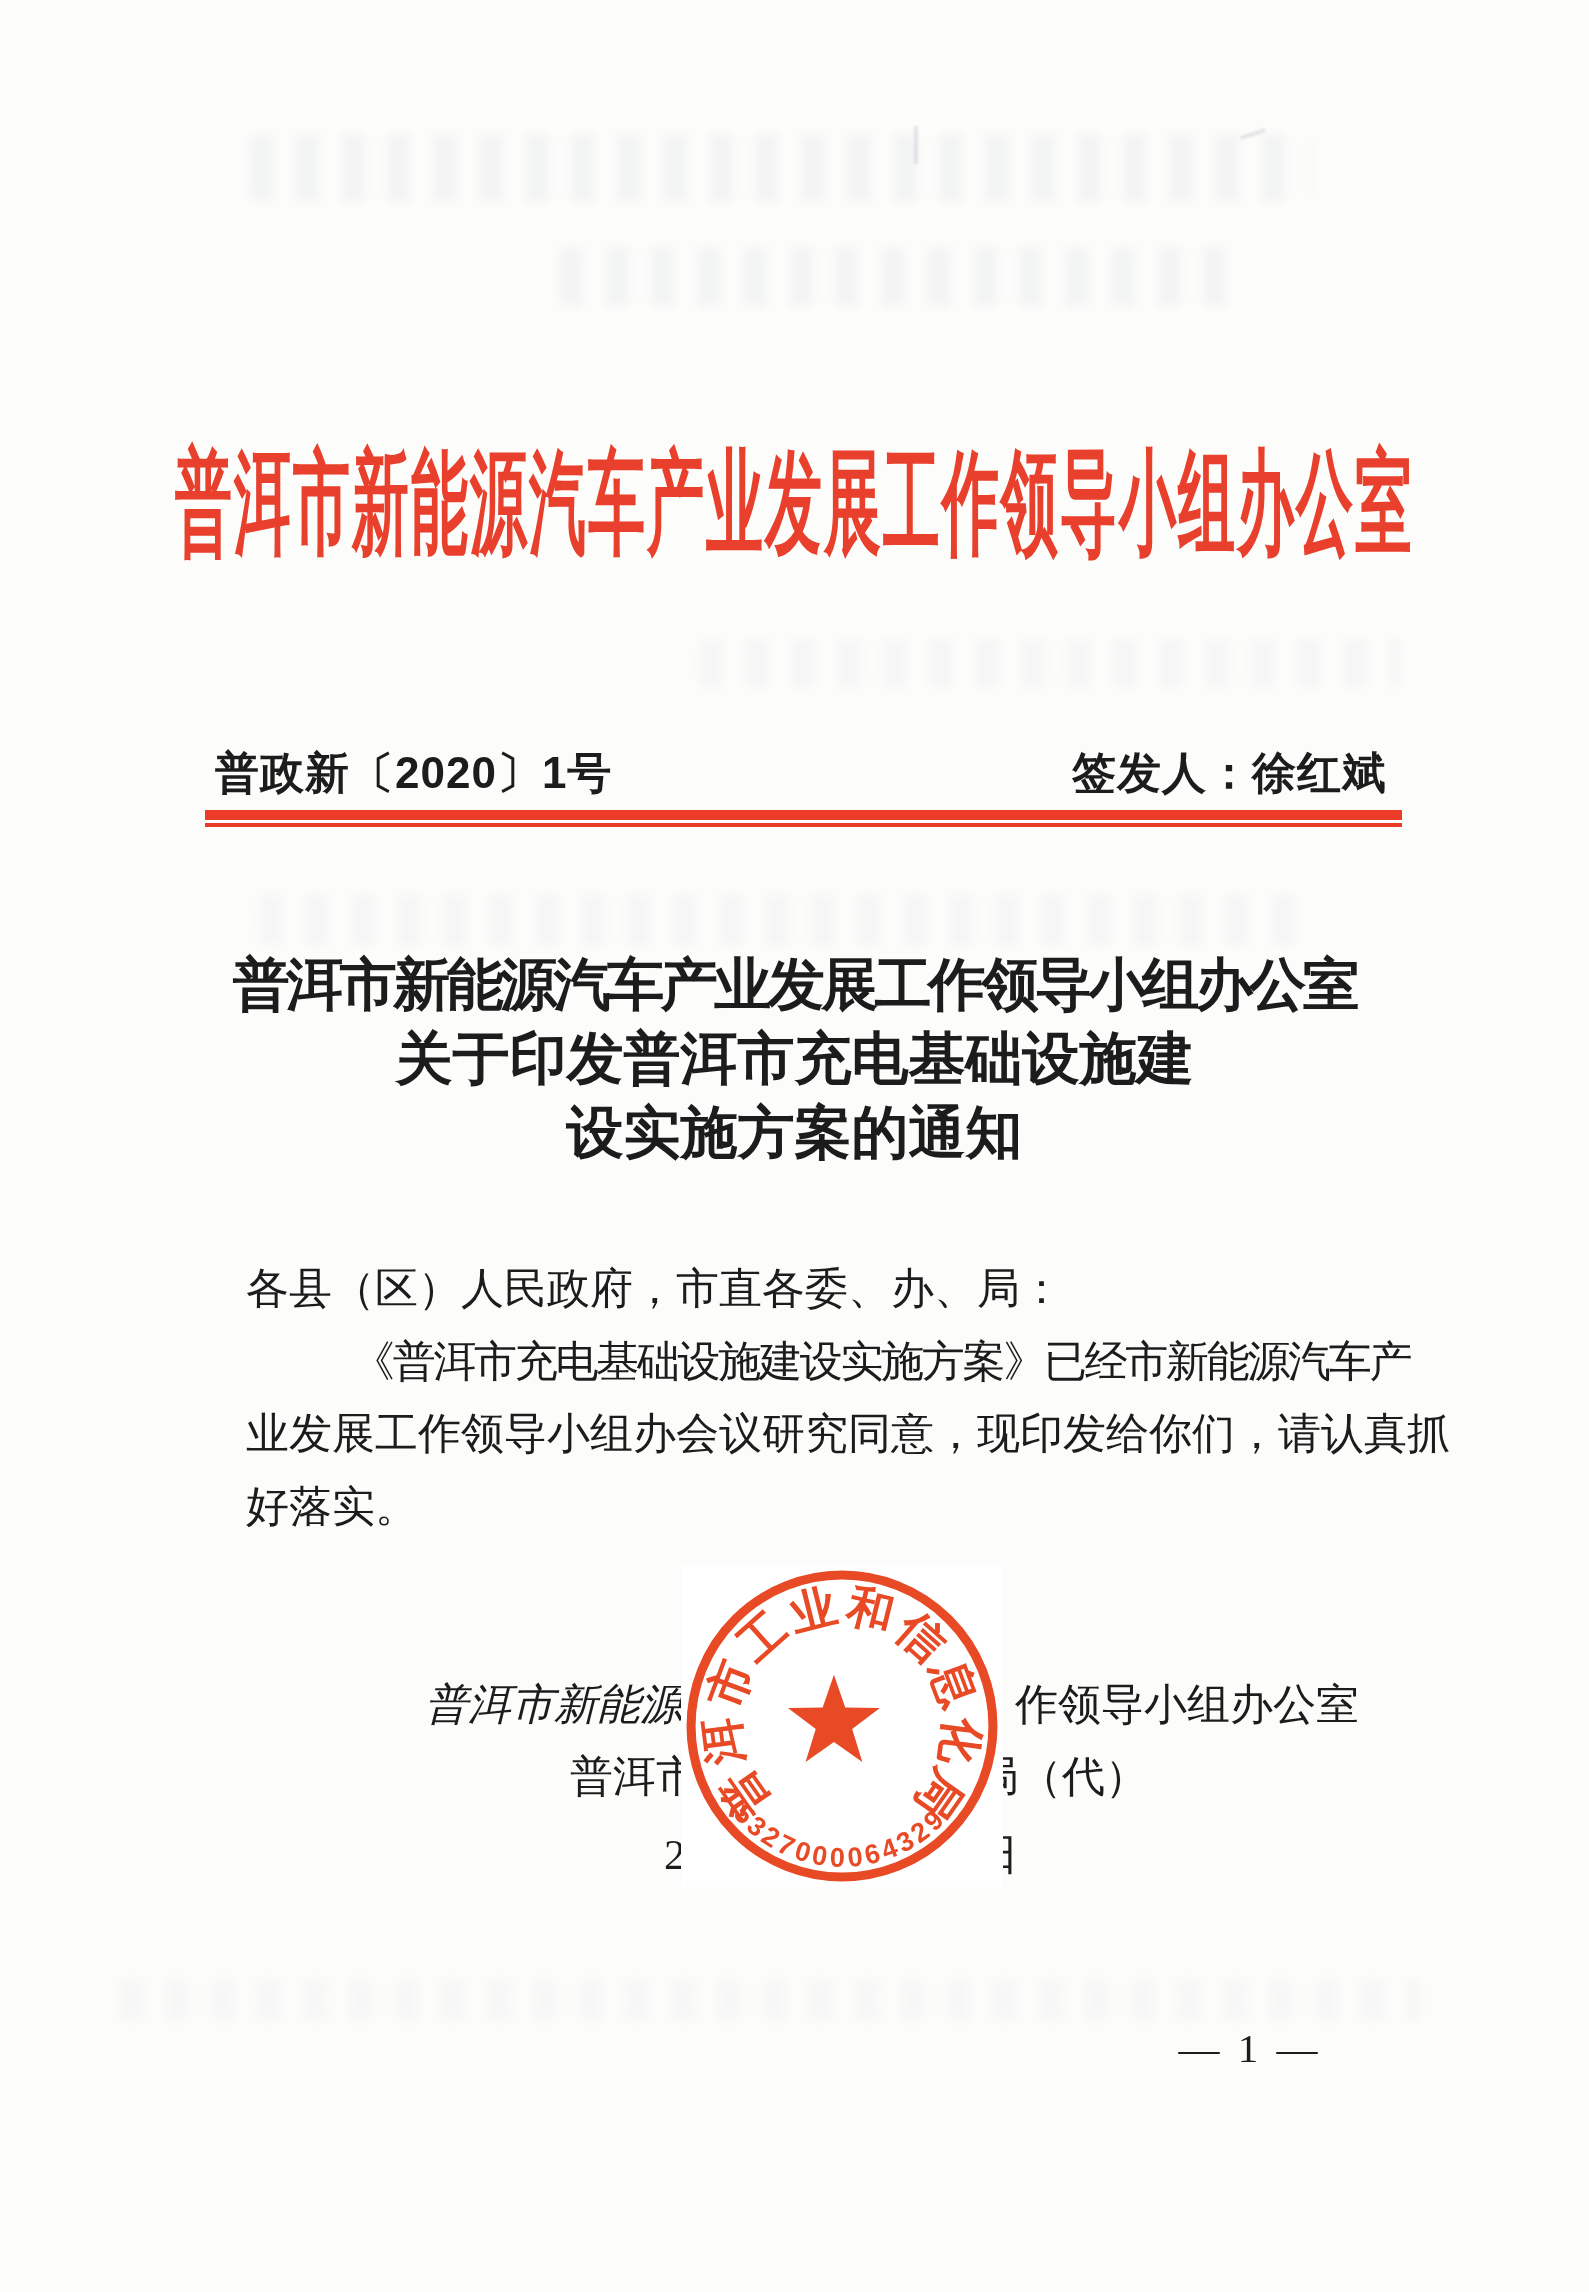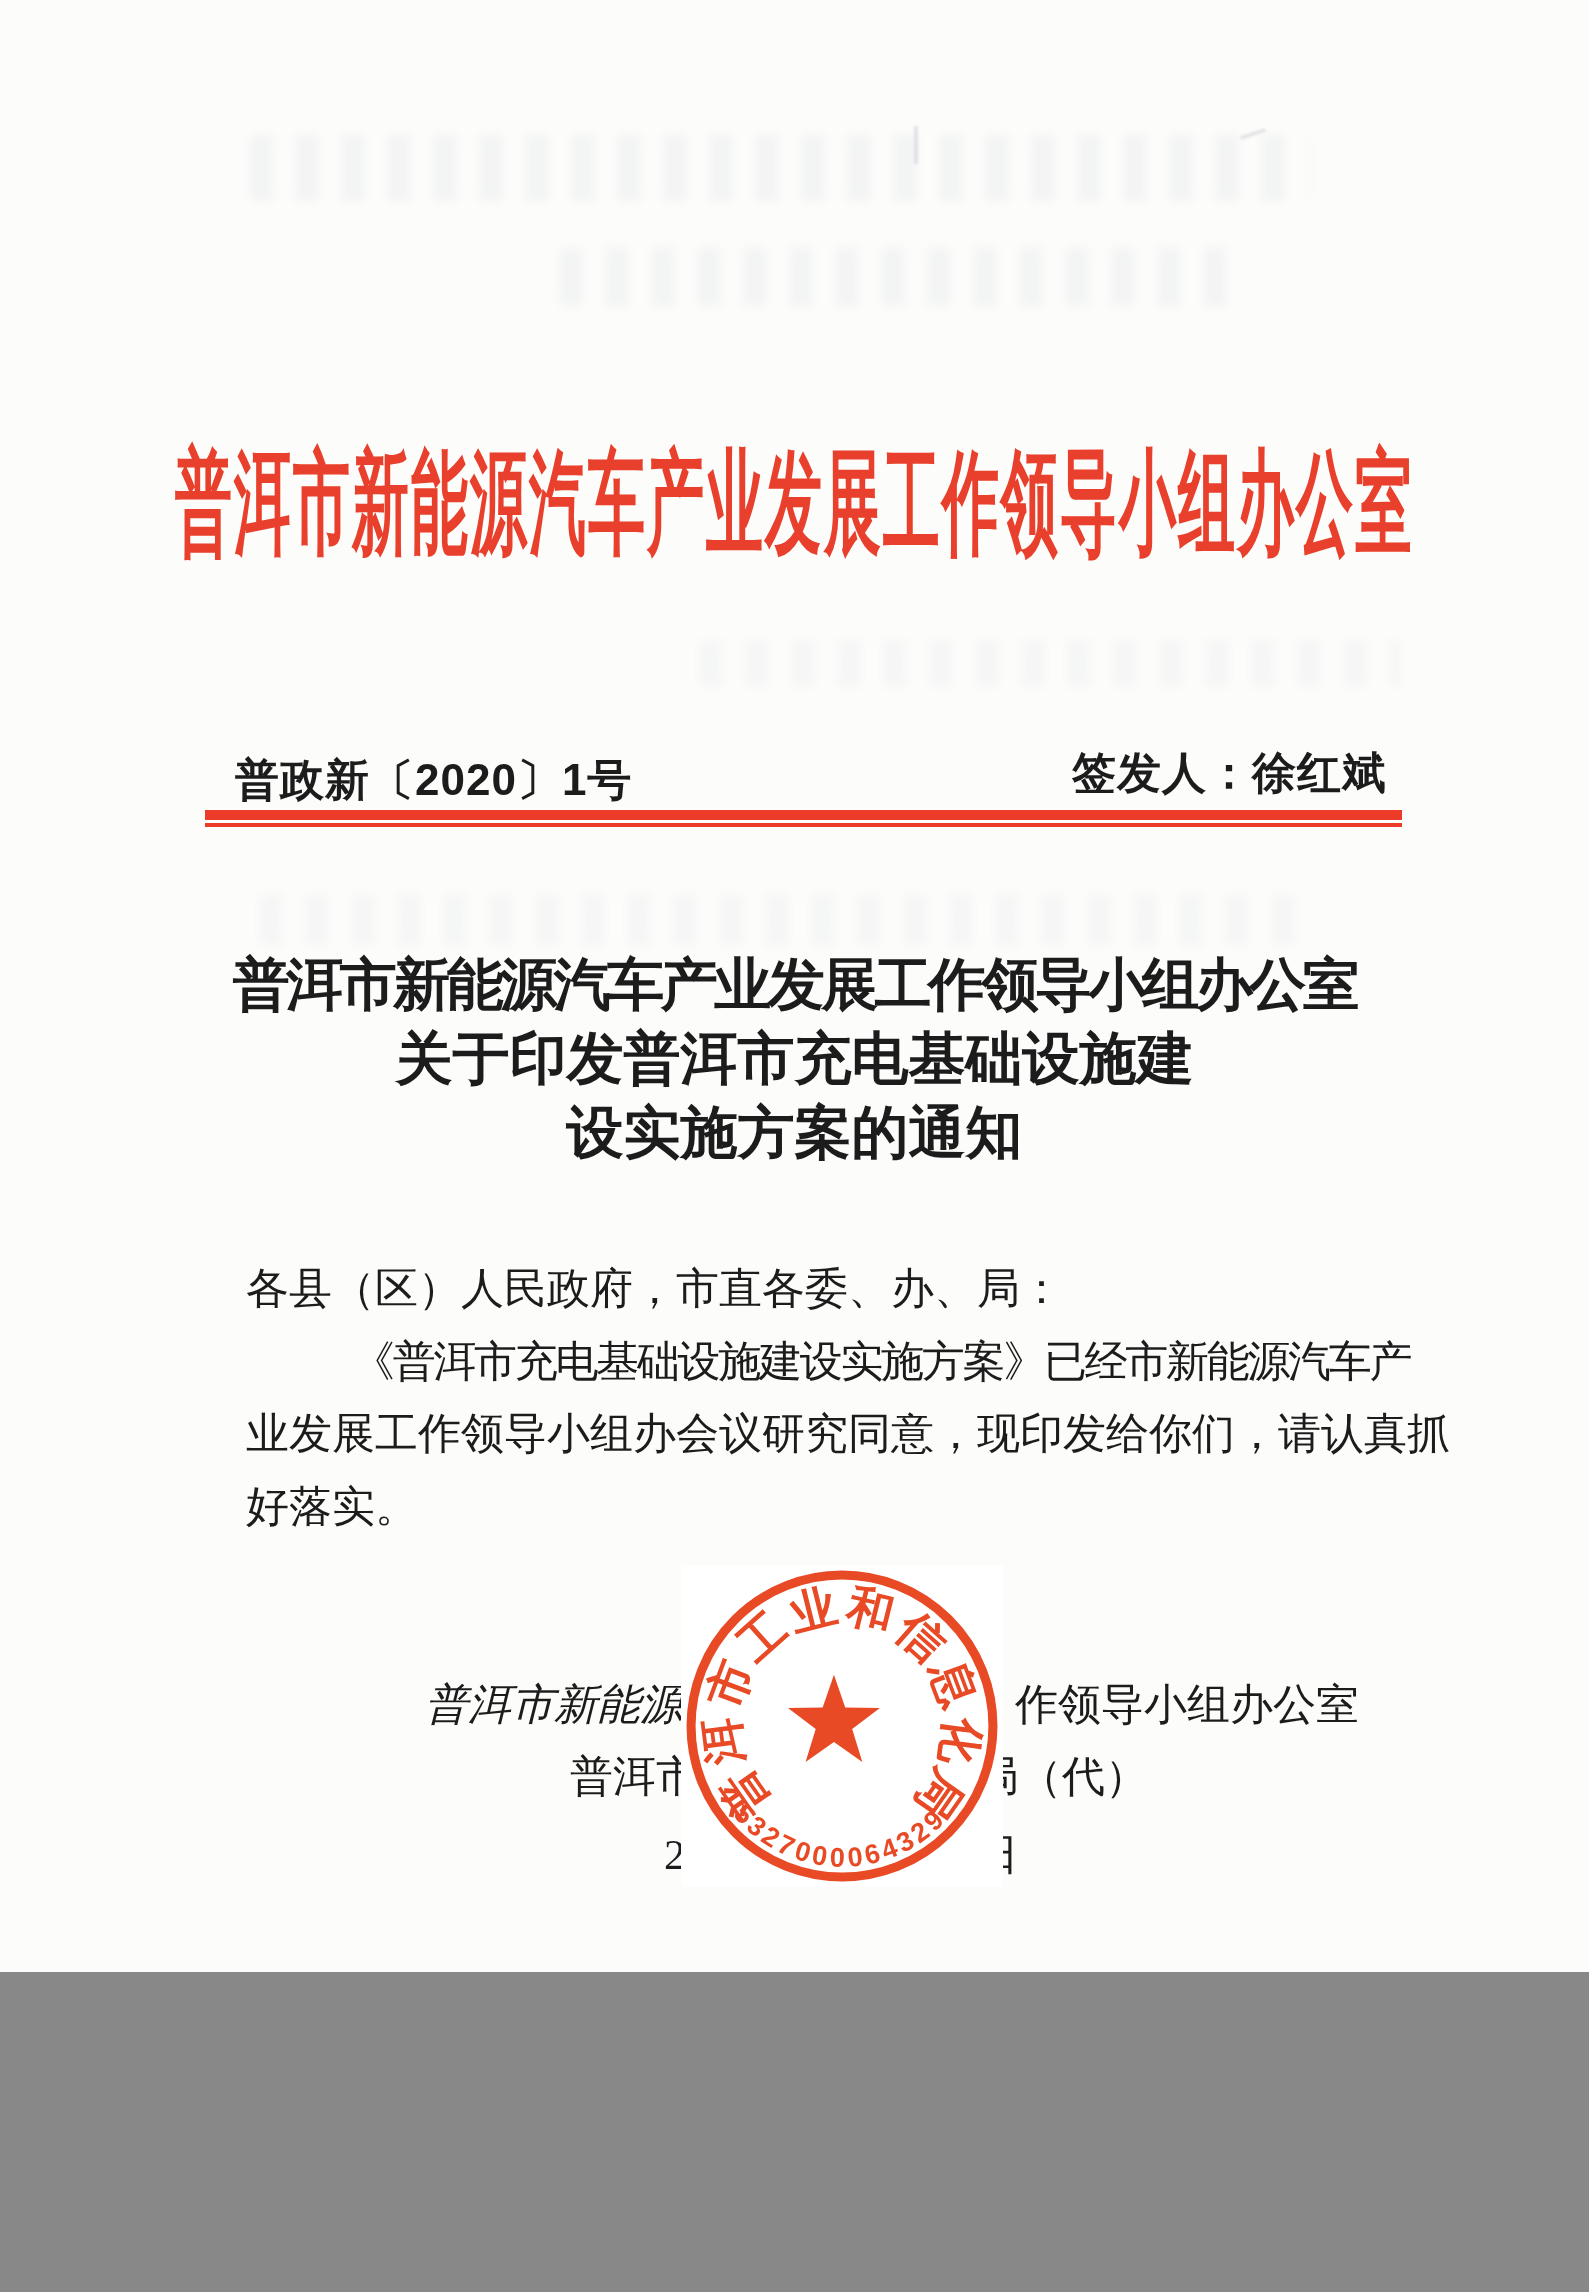--- a/index.html
+++ b/index.html
@@ -1,17 +1,17 @@
 <!DOCTYPE html>
 <html><head>
 <meta charset="utf-8">
 <style>
   html,body{margin:0;padding:0;background:#888;}
   .page{
-    position:relative; width:1589px; height:1972px; margin:0 auto;
+    position:relative; width:1589px; height:2292px; margin:0 auto;
     background:#fcfcfa; overflow:hidden;
     font-family:"Liberation Serif","DejaVu Serif",serif;
     color:#1c1c1c;
   }
   
   .ghost{
     position:absolute; filter:blur(5px); opacity:.07; border-radius:6px;
     background:repeating-linear-gradient(90deg, rgba(110,125,160,.9) 0 22px, transparent 22px 46px);
   }
   .smudge{position:absolute; background:rgba(120,130,155,.18); filter:blur(1px);}
@@ -22,21 +22,21 @@
     font-size:57px; font-weight:bold; letter-spacing:2px; line-height:1;
     color:#e8402c;
     transform:scaleY(2.0); transform-origin:top center;
   }
   
   .docnum,.signer{
     position:absolute; top:751px; white-space:nowrap;
     font-family:"Liberation Sans","DejaVu Sans",sans-serif;
     font-weight:bold; font-size:44px; line-height:1; letter-spacing:1px;
   }
-  .docnum{left:235px;margin-top:7px;}
+  .docnum{left:215px;}
   .signer{left:1072px;}
   
   .redrule{
     position:absolute; left:205px; top:810px; width:1197px; height:17px;
     background:linear-gradient(to bottom,#ed3b2a 0 10px, transparent 10px 13px, #ed3b2a 13px 17px);
   }
   
   .title{
     position:absolute; top:948px; left:0; width:100%;
     text-align:center; font-weight:bold; font-size:57px; line-height:74px;

